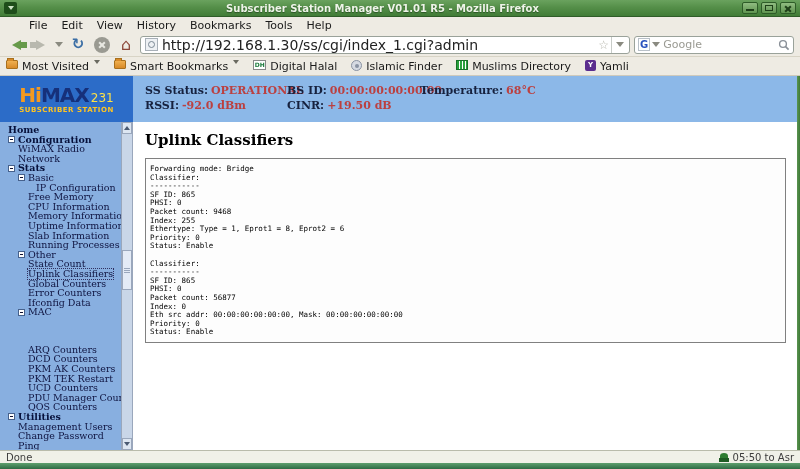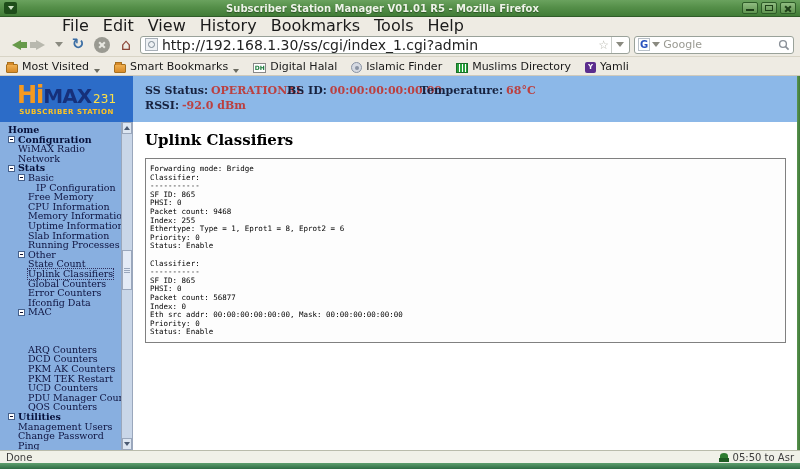--- a/index.html
+++ b/index.html
@@ -18,21 +18,21 @@
                 text-shadow:0 1px 1px #2c5526; white-space:nowrap; overflow:hidden; }
   .win-btns { display:flex; gap:3px; }
   .win-btn { width:16px; height:12px; border:1px solid #2e5c28; border-radius:2px;
              background:linear-gradient(to bottom,#90bc81,#5f9450); position:relative; }
   .win-btn .bar-min { position:absolute; left:3px; right:3px; bottom:2px; height:2px; background:#1e3f18; }
   .win-btn .box-max { position:absolute; left:3px; right:3px; top:2px; bottom:2px; border:1px solid #1e3f18; }
   .win-btn .x1,.win-btn .x2 { position:absolute; left:3px; top:5px; width:8px; height:2px; background:#1e3f18; }
   .win-btn .x1 { transform:rotate(45deg); } .win-btn .x2 { transform:rotate(-45deg); }
 
   
-  .menubar { height:16px; display:flex; align-items:center; padding:0 22px; background:#eeebe3; font-size:16px; color:#1a1a1a;margin-left:33px; }
+  .menubar { height:16px; display:flex; align-items:center; padding:0 22px; background:#eeebe3; font-size:11px; color:#1a1a1a; }
   .menu-item { padding:1px 7px; }
 
   
   .navbar { height:24px; display:flex; align-items:center; gap:4px; padding:0 6px; background:#eeebe3;
             border-bottom:1px solid #d8d4c6; }
   .nav-btn { display:flex; align-items:center; justify-content:center; width:20px; height:20px; }
   .arrow-back { width:0; height:0; border-top:5px solid transparent; border-bottom:5px solid transparent;
                 border-right:9px solid #679a4a; position:relative; }
   .arrow-back::after { content:""; position:absolute; left:9px; top:-3px; width:6px; height:6px; background:#679a4a; }
   .arrow-fwd { width:0; height:0; border-top:5px solid transparent; border-bottom:5px solid transparent;
@@ -57,21 +57,21 @@
   .searchbox { width:160px; height:18px; background:#fff; border:1px solid #9aa29a; border-radius:3px;
                display:flex; align-items:center; padding:0 3px; }
   .g-icon { font-size:10px; font-weight:bold; color:#2a52be; border:1px solid #b8c0c8; padding:0 1px; line-height:11px; }
   .search-input { flex:1; border:none; outline:none; font-size:11px; min-width:10px;
                   font-family:"DejaVu Sans","Liberation Sans",sans-serif; background:transparent; }
   .search-input::placeholder { color:#9a9a92; }
 
   
   .bookmarksbar { height:19px; display:flex; align-items:center; gap:14px; padding:0 6px; background:#eeebe3;
                   border-bottom:1px solid #cfcabc; font-size:11px; color:#1a1a1a; }
-  .bm-item { display:flex; align-items:flex-end; gap:4px; white-space:nowrap; }
+  .bm-item { display:flex; align-items:flex-start; gap:4px; white-space:nowrap; }
   .bm-chev { width:0; height:0; border-left:3px solid transparent; border-right:3px solid transparent;
              border-top:4px solid #6a6a60; margin-left:1px; }
   .ic-folder { width:12px; height:9px; background:linear-gradient(#f0b050,#d88a28); border:1px solid #a8701e;
                border-radius:1px; position:relative; }
   .ic-folder::before { content:""; position:absolute; top:-3px; left:0; width:5px; height:2px;
                        background:#d88a28; border:1px solid #a8701e; border-bottom:none; }
   .ic-dh { min-width:13px; height:10px; background:#fff; border:1px solid #888; color:#1a7a3a;
            font-size:6px; font-weight:bold; display:flex; align-items:center; justify-content:center; }
   .ic-globe { width:11px; height:11px; border-radius:50%; background:#d6dae2; border:1px solid #8a93a3; position:relative; }
   .ic-globe::after { content:""; position:absolute; left:3px; top:3px; width:4px; height:4px; border-radius:50%; background:#8a93a3; }
@@ -79,21 +79,21 @@
              background-image:linear-gradient(to right, transparent 2px, #fff 2px, #fff 3px, transparent 3px, transparent 5px, #fff 5px, #fff 6px, transparent 6px, transparent 8px, #fff 8px, #fff 9px, transparent 9px); }
   .ic-yamli { width:11px; height:11px; background:#5b2d8e; border-radius:2px; color:#fff; font-size:7px; font-weight:bold;
               display:flex; align-items:center; justify-content:center; }
 
   
   .viewport { height:374px; display:flex; flex-direction:column; background:#fff; position:relative; }
   .dev-header { height:46px; background:#8cb8e8; display:flex; }
   .logo { width:133px; height:46px; background:#2c6cc8; display:flex; flex-direction:column;
           align-items:center; justify-content:center; line-height:1; }
   .logo-row { display:flex; align-items:baseline; font-family:"DejaVu Sans","Liberation Sans",sans-serif; }
-  .logo-hi  { color:#f59a20; font-size:24px; font-weight:bold; letter-spacing:-1px; }
+  .logo-hi  { color:#f59a20; font-size:20px; font-weight:bold; letter-spacing:-1px; }
   .logo-max { color:#16307a; font-size:20px; font-weight:bold; letter-spacing:-1px; }
   .logo-num { color:#fde047; font-size:12px; margin-left:2px; }
   .logo-sub { color:#ffc421; font-size:7px; font-weight:bold; letter-spacing:0.5px; margin-top:2px; }
   .dev-stats { flex:1; display:grid; grid-template-columns:142px 133px auto; grid-auto-rows:15px;
                align-content:center; padding-left:12px;
                font-family:"DejaVu Serif","Liberation Serif",serif; font-size:11px; font-weight:bold; }
   .stat-cell { white-space:nowrap; }
   .hlabel { color:#16213e; }
   .hvalue { color:#bb4040; margin-left:3px; }
 
@@ -250,20 +250,21 @@
             <span class="logo-max">MAX</span>
             <span class="logo-num">231</span>
         </span>
         <span class="logo-sub">SUBSCRIBER STATION</span>
       </div>
       <div class="dev-stats">
           <span class="stat-cell"><span class="hlabel">SS Status:</span><span class="hvalue">OPERATIONAL</span></span>
           <span class="stat-cell"><span class="hlabel">BS ID:</span><span class="hvalue">00:00:00:00:00:00</span></span>
           <span class="stat-cell"><span class="hlabel">Temperature:</span><span class="hvalue">68°C</span></span>
           <span class="stat-cell"><span class="hlabel">RSSI:</span><span class="hvalue">-92.0 dBm</span></span>
+          <span class="stat-cell"><span class="hlabel">CINR:</span><span class="hvalue">+19.50 dB</span></span>
         </div>
     </div>
 
     <div class="page-body">
       <div class="sidebar">
           <div class="side-item bold" style="padding-left: 8px;">
             <span class="side-label">Home</span>
           </div>
           <div class="side-item bold" style="padding-left: 8px;">
             <span class="expander"></span>

